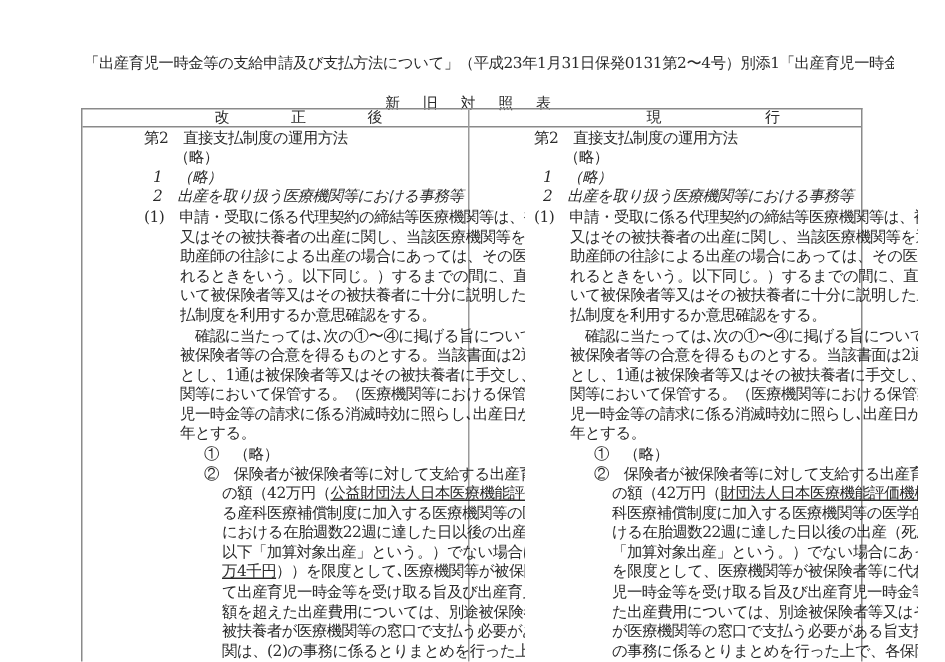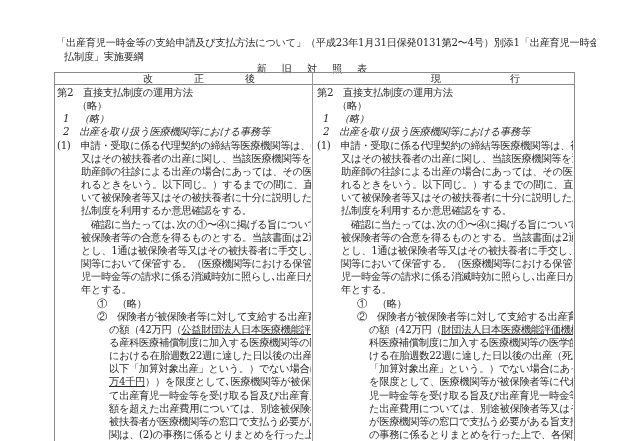--- a/index.html
+++ b/index.html
@@ -26,38 +26,37 @@
     position:absolute; left:0; top:0; width:100%; height:12px;
     border-bottom:1px solid #8a8a8a; box-sizing:border-box;
     font-size:10px; line-height:11px;
   }
   .header-cell { position:absolute; top:0; height:11px; display:flex; justify-content:space-between; box-sizing:border-box; }
   .header-cell.left { left:0; width:258px; padding:0 58px 0 88px; }
   .header-cell.right { left:258px; width:261px; padding:0 54px 0 118px; }
   .divider { position:absolute; left:257px; top:0; width:1px; height:100%; background:#9a9a9a; }
   .col {
     position:absolute; top:13px; box-sizing:border-box;
-    font-size:10.3px; line-height:13.15px; letter-spacing:-0.35px;
+    font-size:10.3px; line-height:13.15px; letter-spacing:-0.35px;margin-left:39px;
   }
   .col.left { left:2px; width:254px; }
   .col.right { left:262px; width:256px; }
   .ln { white-space:nowrap; overflow:hidden; }
   .i1 { padding-left:24px; }
   .i2 { padding-left:6px;font-style:italic; }
   .i3 { padding-left:20px; }
   .i4 { padding-left:40px;font-family:Liberation Serif, serif; }
   .i5 { padding-left:52px; }
   u { text-decoration:underline; text-underline-offset:1px; }
 </style>
 </head>
 <body>
 
 <div class="doc-title">
   <div class="ln">「出産育児一時金等の支給申請及び支払方法について」（平成23年1月31日保発0131第2〜4号）別添1「出産育児一時金等の医療機関等への直接支</div>
-  <div class="ln l2">払制度」実施要綱</div>
 </div>
 
 <div class="table-caption">新 旧 対 照 表</div>
 
 <div class="compare-table">
   <div class="header-row">
     <div class="header-cell left">
       <span>改</span>
       <span>正</span>
       <span>後</span>

